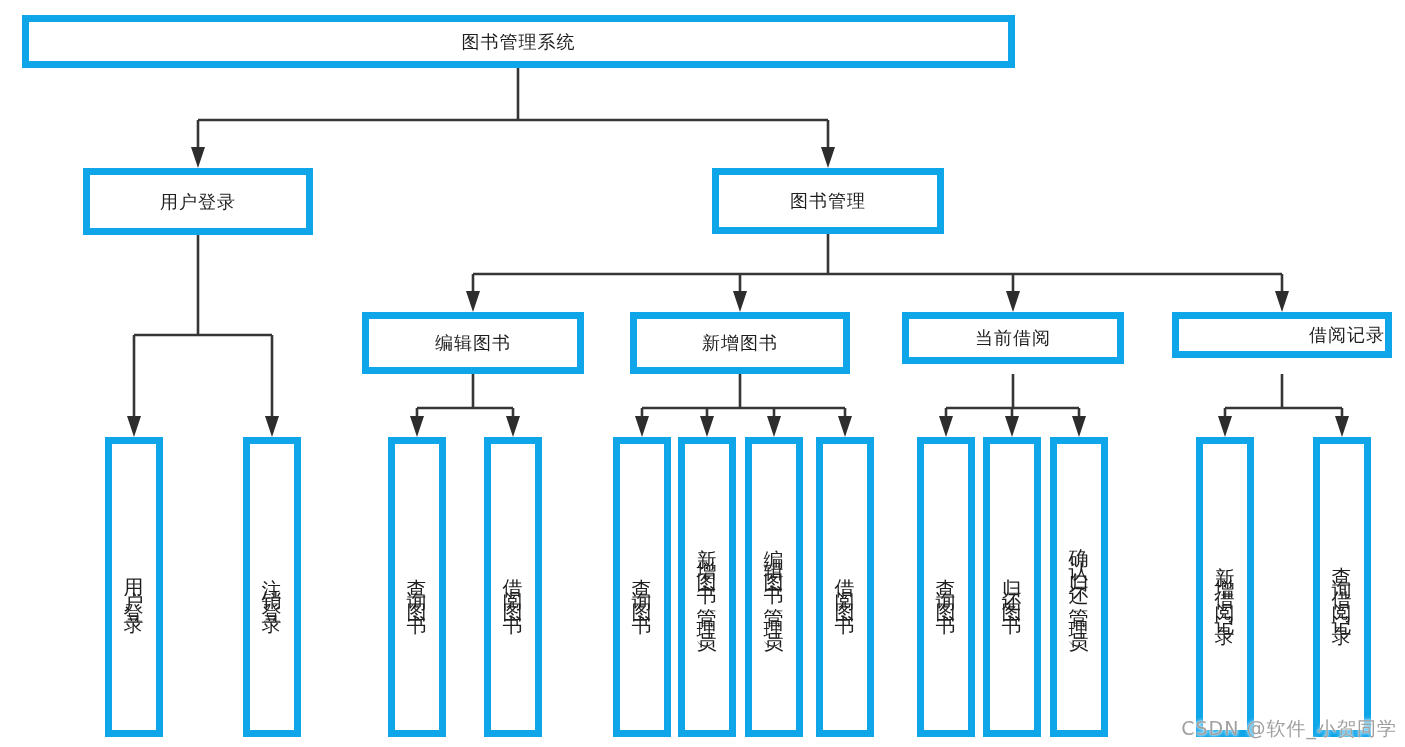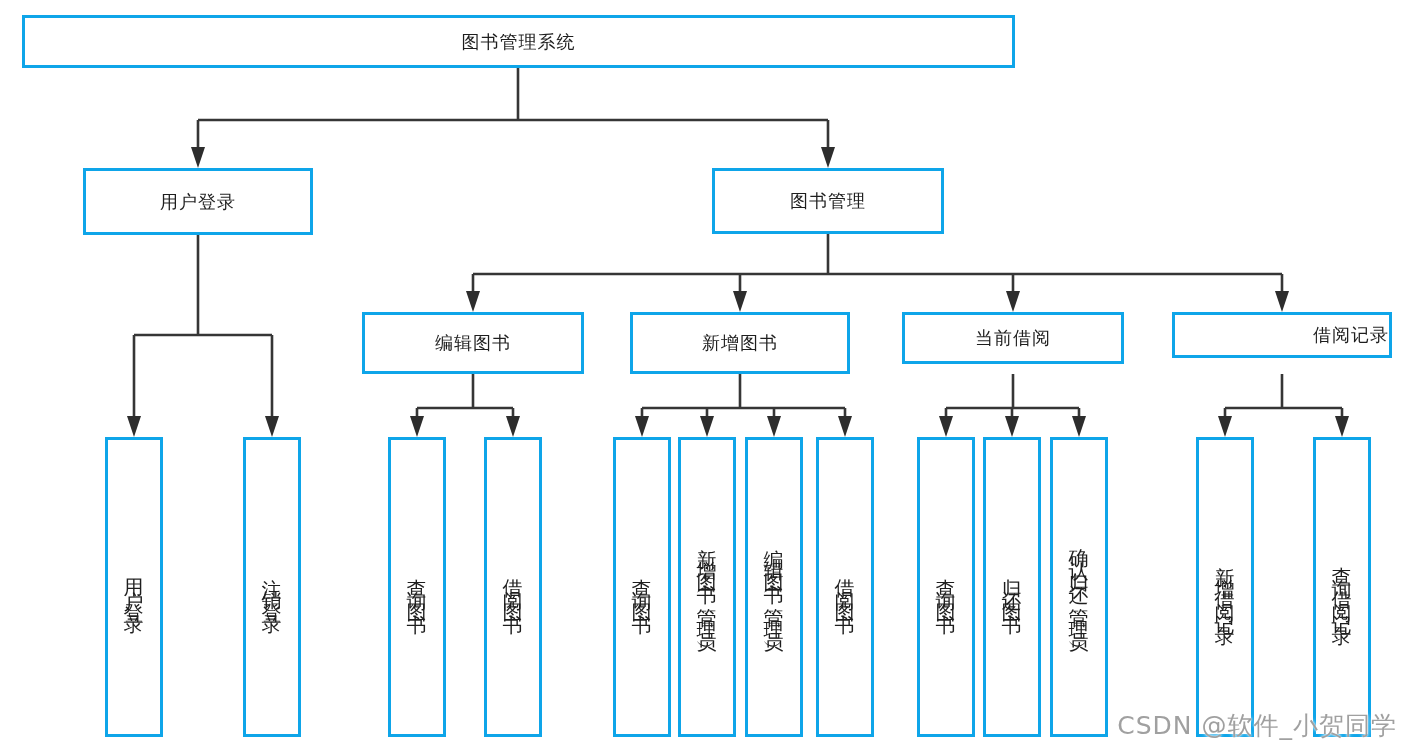--- a/index.html
+++ b/index.html
@@ -8,36 +8,36 @@
     width:1405px;height:747px;
     background:#ffffff;
     font-family:"DejaVu Sans","Liberation Sans",sans-serif;
     overflow:hidden;
   }
   #wires{position:absolute;left:0;top:0;width:1405px;height:747px;}
   .node{
     position:absolute;
     box-sizing:border-box;
     background:#ffffff;
-    border:3px solid #0ea5e9;
+    border:7px solid #0ea5e9;
     display:flex;align-items:center;justify-content:center;
   }
   .h-lbl{
     font-size:18px;color:#1e1e1e;letter-spacing:1px;white-space:nowrap;
   }
   .v-lbl{
     writing-mode:vertical-rl;
     text-orientation:mixed;
     font-size:20px;color:#1e1e1e;
     letter-spacing:12px;line-height:1;
     white-space:nowrap;
   }
   #watermark{
     position:absolute;right:8px;bottom:5px;
-    font-size:25px;color:#a0a0a0;
+    font-size:19px;color:#a0a0a0;
     text-shadow:0 0 4px #ffffff,0 0 2px #ffffff;
     letter-spacing:1px;white-space:nowrap;
   }
 </style>
 </head>
 <body>
 
 <div id="canvas">
 
   <svg id="wires" viewBox="0 0 1405 747" xmlns="http://www.w3.org/2000/svg">

